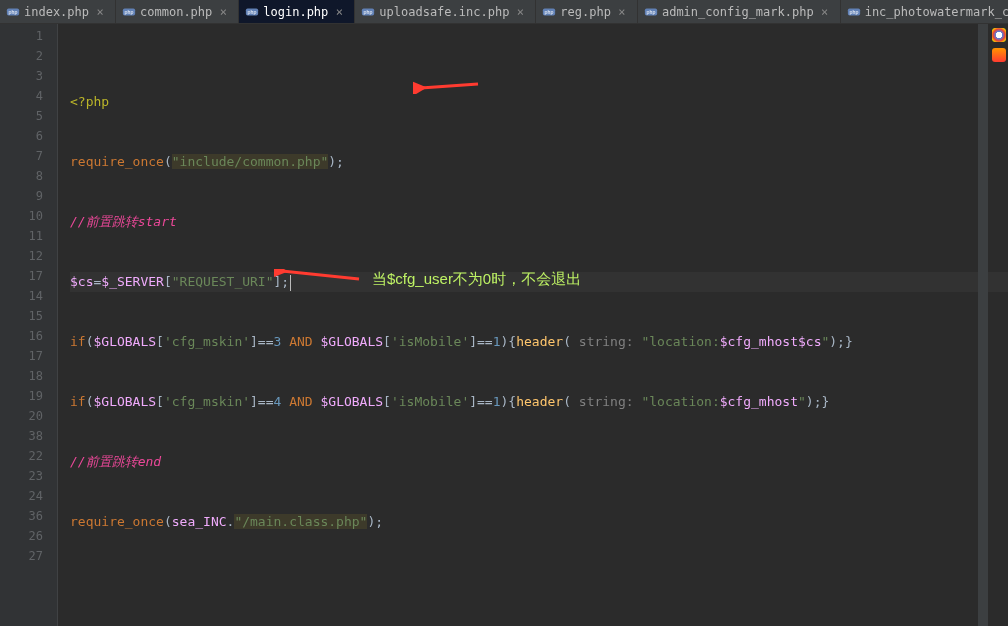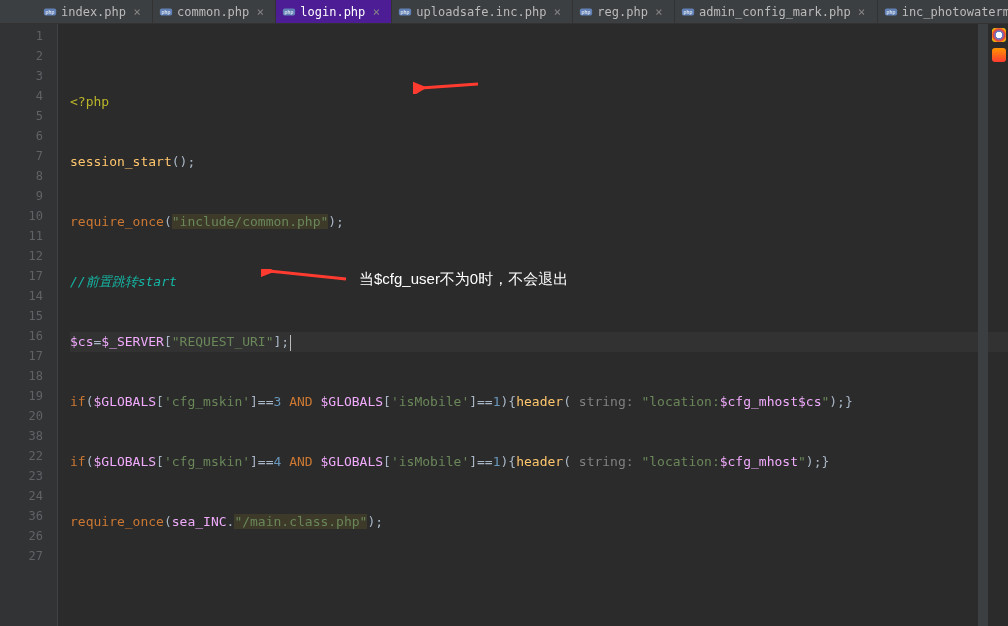--- a/index.html
+++ b/index.html
@@ -13,35 +13,34 @@
   height: 626px;
   position: relative;
 }
 .tab-bar {
   height: 24px;
   background: #3c3f41;
   display: flex;
   align-items: center;
   border-bottom: 1px solid #323232;
   overflow: hidden;
-  padding-left: 37px;
 }
 .tab {
   display: flex;
   align-items: center;
   padding: 0 10px 0 6px;
   height: 24px;
   color: #bbbbbb;
   border-right: 1px solid #323232;
   font-size: 12px;
   cursor: pointer;
   white-space: nowrap;
 }
 .tab.active {
-  background: #4c1d95;
+  background: #0f172a;
   color: #ffffff;
 }
 .tab-icon {
   width: 14px;
   height: 14px;
   margin-right: 4px;
   display: inline-flex;
   align-items: center;
   justify-content: center;
 }
@@ -88,40 +87,40 @@
 .code-line.hl-caret {
   background: #323232;
 }
 .s-kw { color: #cc7832; }
 .s-fn { color: #ffc66d; }
 .s-str { color: #6a8759; }
 .s-str-hl { color: #6a8759; background: #3d3a2a; }
 .s-var { color: #f0abfc; }
 .s-num { color: #6897bb; }
 .s-param { color: #808080; }
-.s-cm-red { color: #14b8a6; font-style: italic; }
+.s-cm-red { color: #ec4899; font-style: italic; }
 .s-note { color: #bbb529; }
 .s-pt { color: #a9b7c6; }
 
 .annotation-1 {
   position: absolute;
   top: 50px;
   left: 355px;
   color: #ff3b30;
   font-size: 15px;
   font-family: sans-serif;
   display: flex;
   align-items: center;
   pointer-events: none;
 }
 .annotation-2 {
   position: absolute;
   top: 245px;
-  left: 203px;
-  color: #ffffff;
+  left: 216px;
+  color: #bef264;
   font-size: 15px;
   font-family: sans-serif;
   display: flex;
   align-items: center;
   pointer-events: none;
 }
 .arrow-svg { margin-right: 8px; }
 .caret-mark {
   display: inline-block;
   width: 1px;
@@ -251,26 +250,26 @@
       <div class="gutter-line">22</div>
       <div class="gutter-line">23</div>
       <div class="gutter-line">24</div>
       <div class="gutter-line">36</div>
       <div class="gutter-line">26</div>
       <div class="gutter-line">27</div>
     </div>
   <div class="code-area" id="code-area">
 
     <div class="code-line"><span class="s-note">&lt;?php</span></div>
-    <div class="code-line"><span class="s-fn">session_start</span><span class="s-pt">();</span></div>
     <div class="code-line"><span class="s-kw">require_once</span><span class="s-pt">(</span><span class="s-str-hl">"include/common.php"</span><span class="s-pt">);</span></div>
     <div class="code-line"><span class="s-cm-red">//前置跳转start</span></div>
     <div class="code-line hl-caret"><span class="s-var">$cs</span><span class="s-pt">=</span><span class="s-var">$_SERVER</span><span class="s-pt">[</span><span class="s-str">"REQUEST_URI"</span><span class="s-pt">];</span><span class="caret-mark"></span></div>
     <div class="code-line"><span class="s-kw">if</span><span class="s-pt">(</span><span class="s-var">$GLOBALS</span><span class="s-pt">[</span><span class="s-str">'cfg_mskin'</span><span class="s-pt">]==</span><span class="s-num">3</span><span class="s-kw"> AND </span><span class="s-var">$GLOBALS</span><span class="s-pt">[</span><span class="s-str">'isMobile'</span><span class="s-pt">]==</span><span class="s-num">1</span><span class="s-pt">){</span><span class="s-fn">header</span><span class="s-pt">( </span><span class="s-param">string: </span><span class="s-str">"location:</span><span class="s-var">$cfg_mhost$cs</span><span class="s-str">"</span><span class="s-pt">);}</span></div>
     <div class="code-line"><span class="s-kw">if</span><span class="s-pt">(</span><span class="s-var">$GLOBALS</span><span class="s-pt">[</span><span class="s-str">'cfg_mskin'</span><span class="s-pt">]==</span><span class="s-num">4</span><span class="s-kw"> AND </span><span class="s-var">$GLOBALS</span><span class="s-pt">[</span><span class="s-str">'isMobile'</span><span class="s-pt">]==</span><span class="s-num">1</span><span class="s-pt">){</span><span class="s-fn">header</span><span class="s-pt">( </span><span class="s-param">string: </span><span class="s-str">"location:</span><span class="s-var">$cfg_mhost</span><span class="s-str">"</span><span class="s-pt">);}</span></div>
+    <div class="code-line"><span class="s-cm-red">//前置跳转end</span></div>
     <div class="code-line"><span class="s-kw">require_once</span><span class="s-pt">(</span><span class="s-var">sea_INC</span><span class="s-pt">.</span><span class="s-str-hl">"/main.class.php"</span><span class="s-pt">);</span></div>
     
     
     
     
     
     
     
     
     

